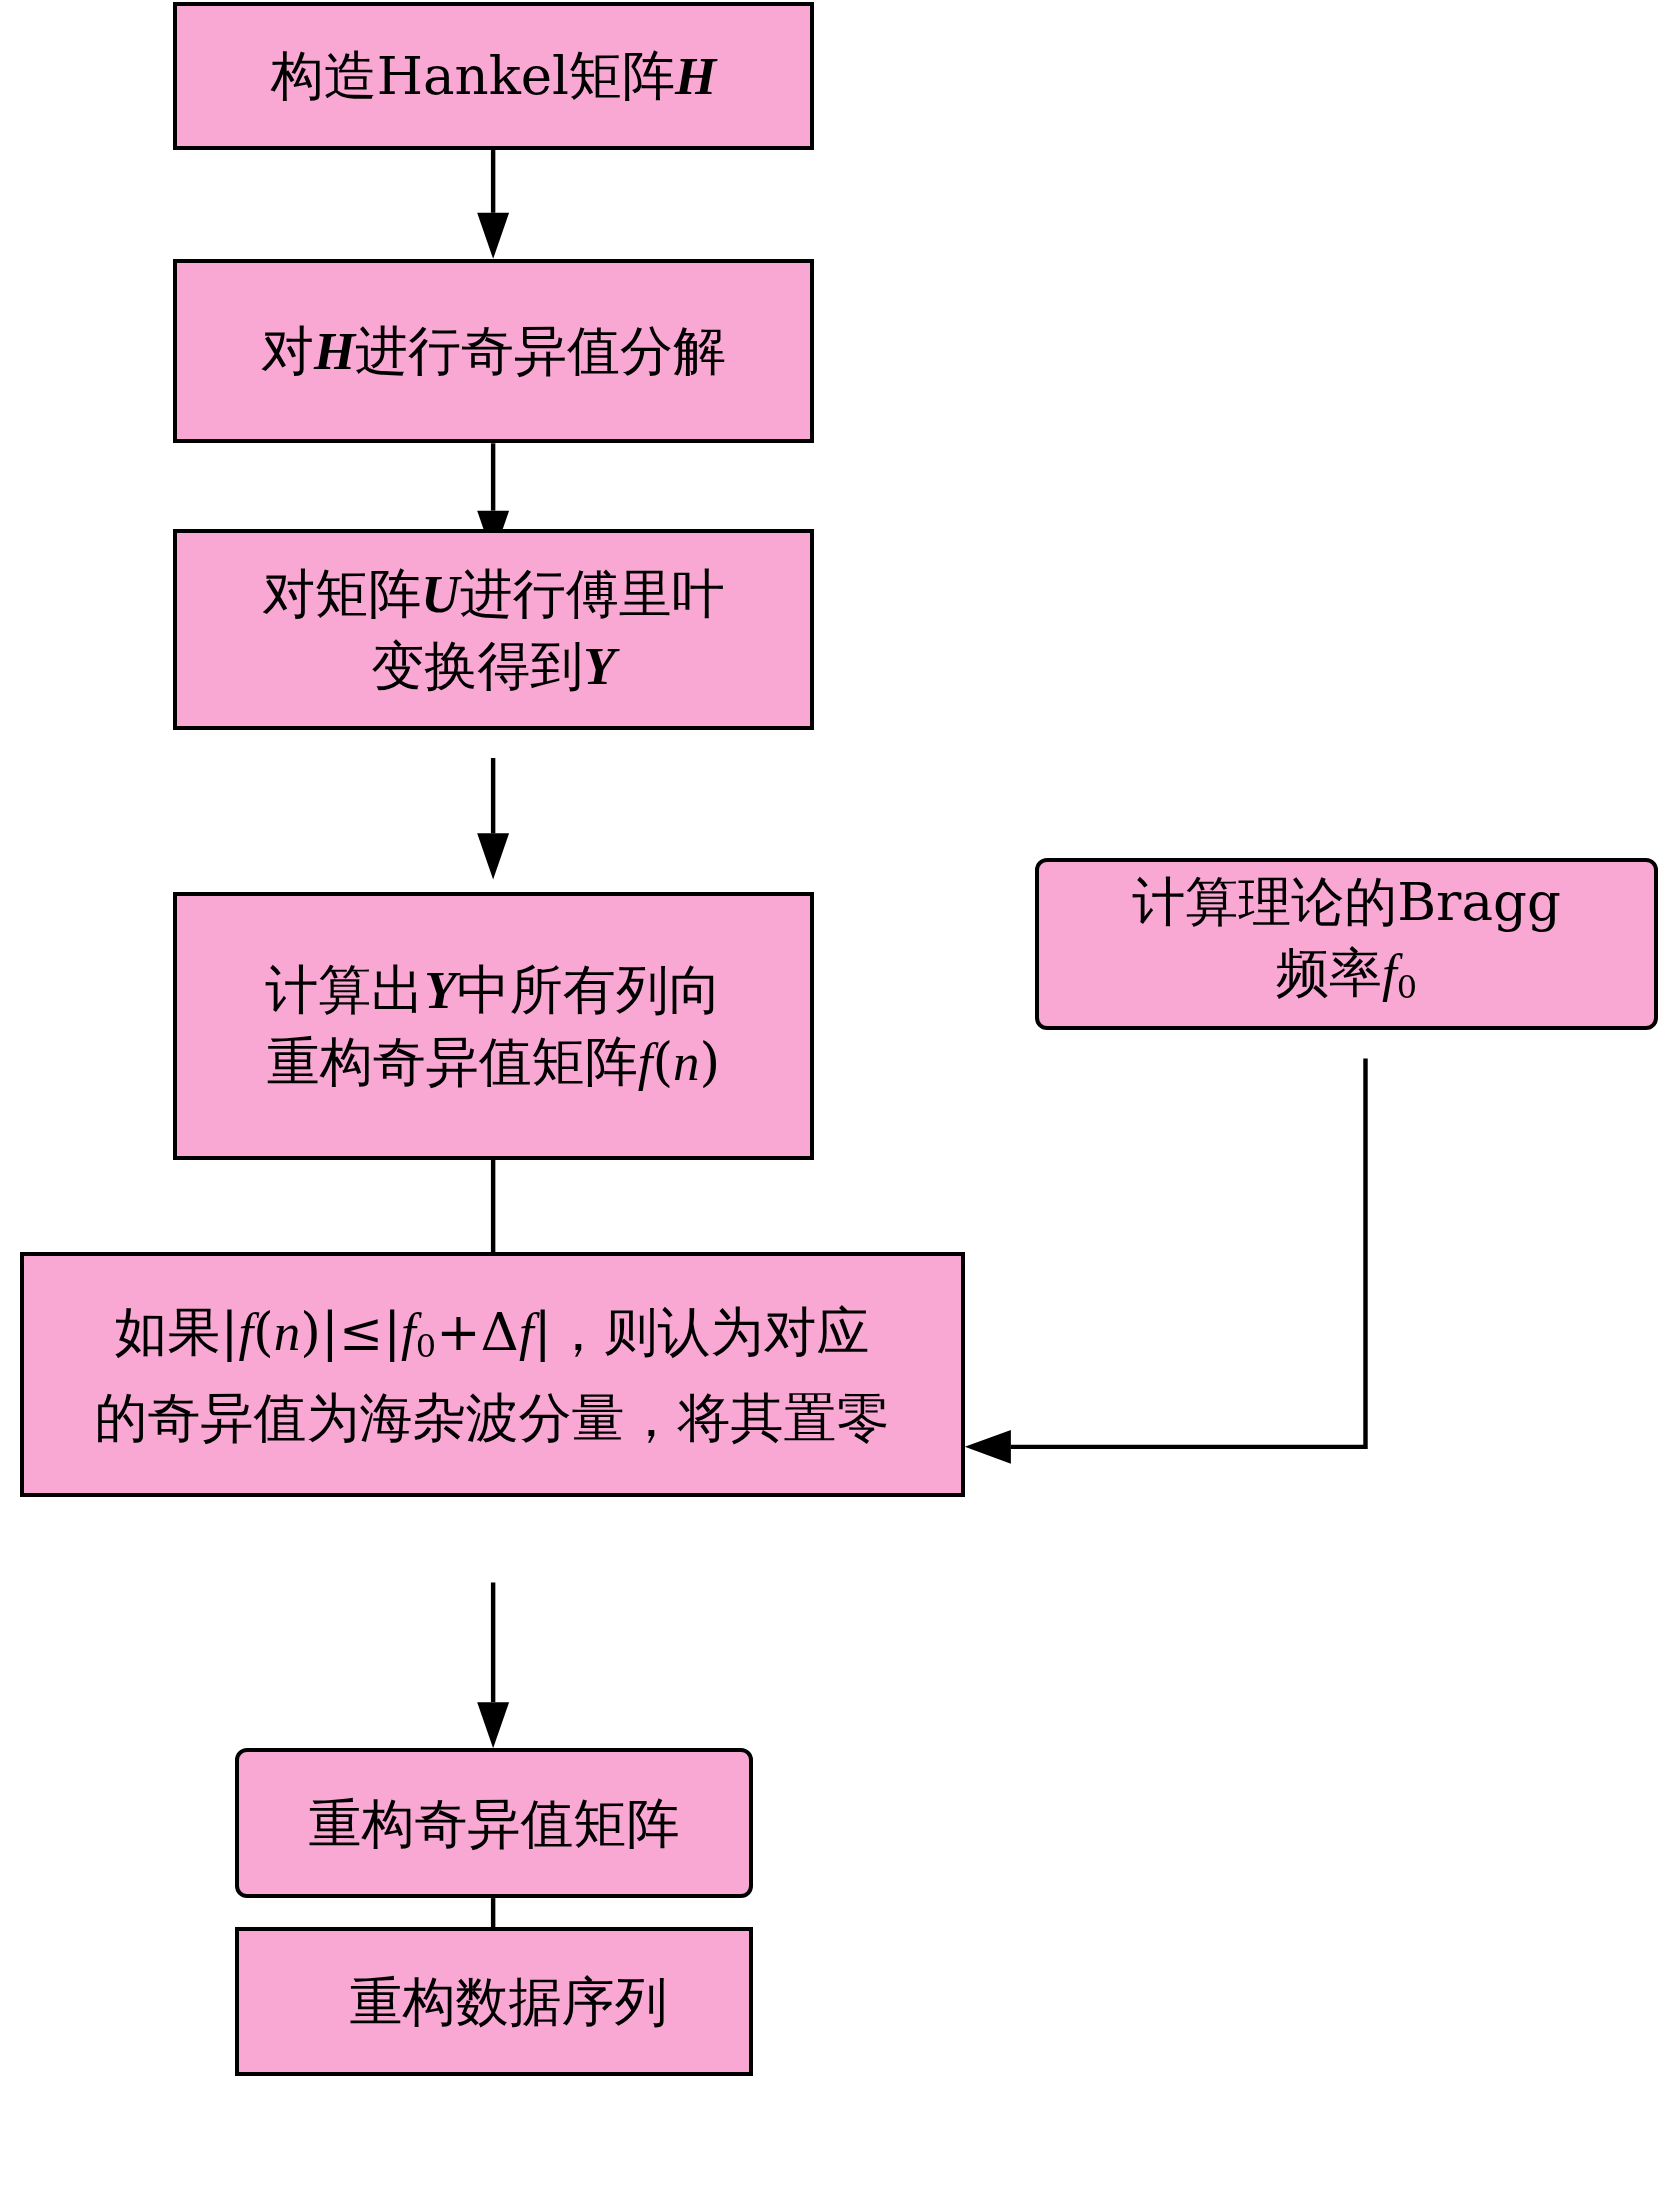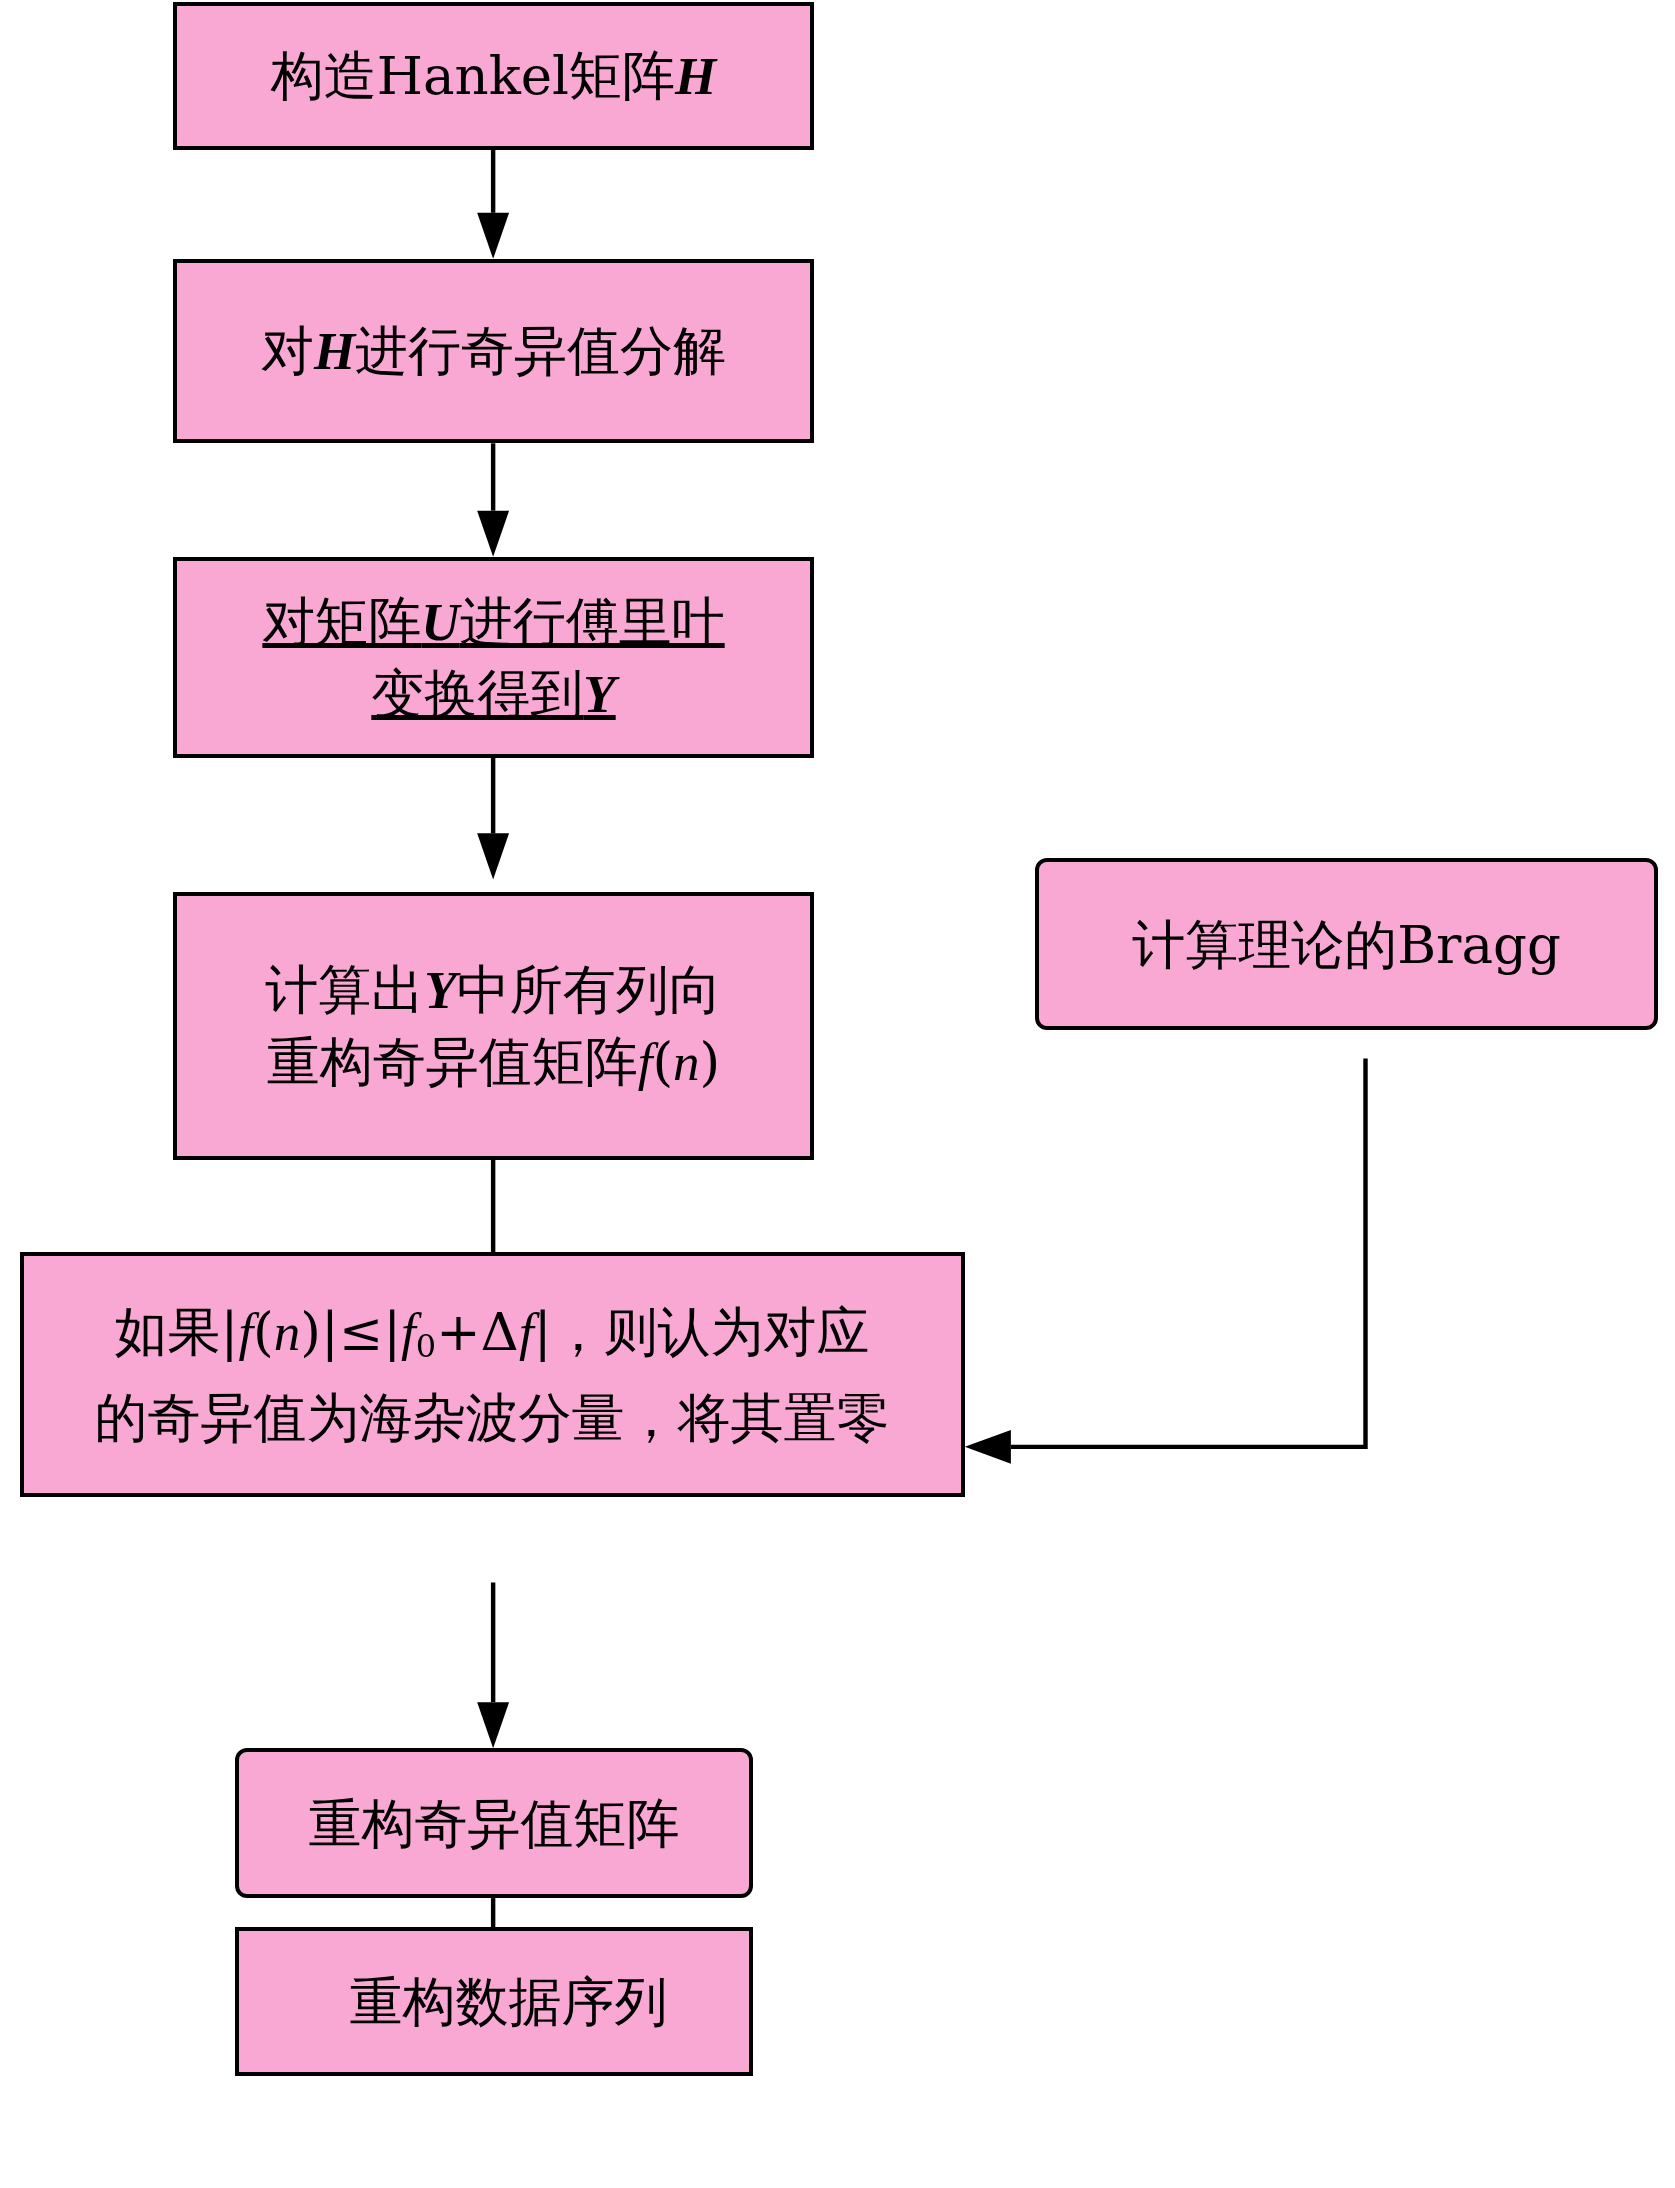--- a/index.html
+++ b/index.html
@@ -48,37 +48,38 @@
       <span class="line"><span>构造Hankel矩阵</span><span class="bi">H</span></span>
     </div>
 </div>
 
 <div class="box" style="left:173px;top:259px;width:641px;height:184px;">
   <div class="txt">
       <span class="line"><span>对</span><span class="bi">H</span><span>进行奇异值分解</span></span>
     </div>
 </div>
 
-<div class="box" style="left:173px;top:557px;width:641px;height:201px;text-decoration:underline;">
+<div class="box" style="left:173px;top:529px;width:641px;height:201px;">
   <div class="txt">
       <span class="line"><span>对矩阵</span><span class="bi">U</span><span>进行傅里叶</span></span>
       <span class="line"><span>变换得到</span><span class="bi">Y</span></span>
     </div>
 </div>
 
 <div class="box" style="left:173px;top:892px;width:641px;height:268px;">
   <div class="txt">
       <span class="line"><span>计算出</span><span class="bi">Y</span><span>中所有列向</span></span>
       <span class="line"><span>重构奇异值矩阵</span><span class="it">f</span><span>(</span><span class="it">n</span><span>)</span></span>
     </div>
 </div>
 
 <div class="box" style="left:1035px;top:858px;width:623px;height:172px;border-radius:12px;">
   <div class="txt">
       <span class="line"><span>计算理论的Bragg</span></span>
+      <span class="line"><span>频率</span><span class="it">f</span><sub>0</sub></span>
     </div>
 </div>
 
 <div class="box" style="left:19.5px;top:1252px;width:945px;height:245px;">
   <div class="txt">
       <span class="line"><span>如果|</span><span class="it">f</span><span>(</span><span class="it">n</span><span>)|≤|</span><span class="it">f</span><sub>0</sub><span>+Δ</span><span class="it">f</span><span>|，则认为对应</span></span>
       <span class="line"><span>的奇异值为海杂波分量，将其置零</span></span>
     </div>
 </div>
 

